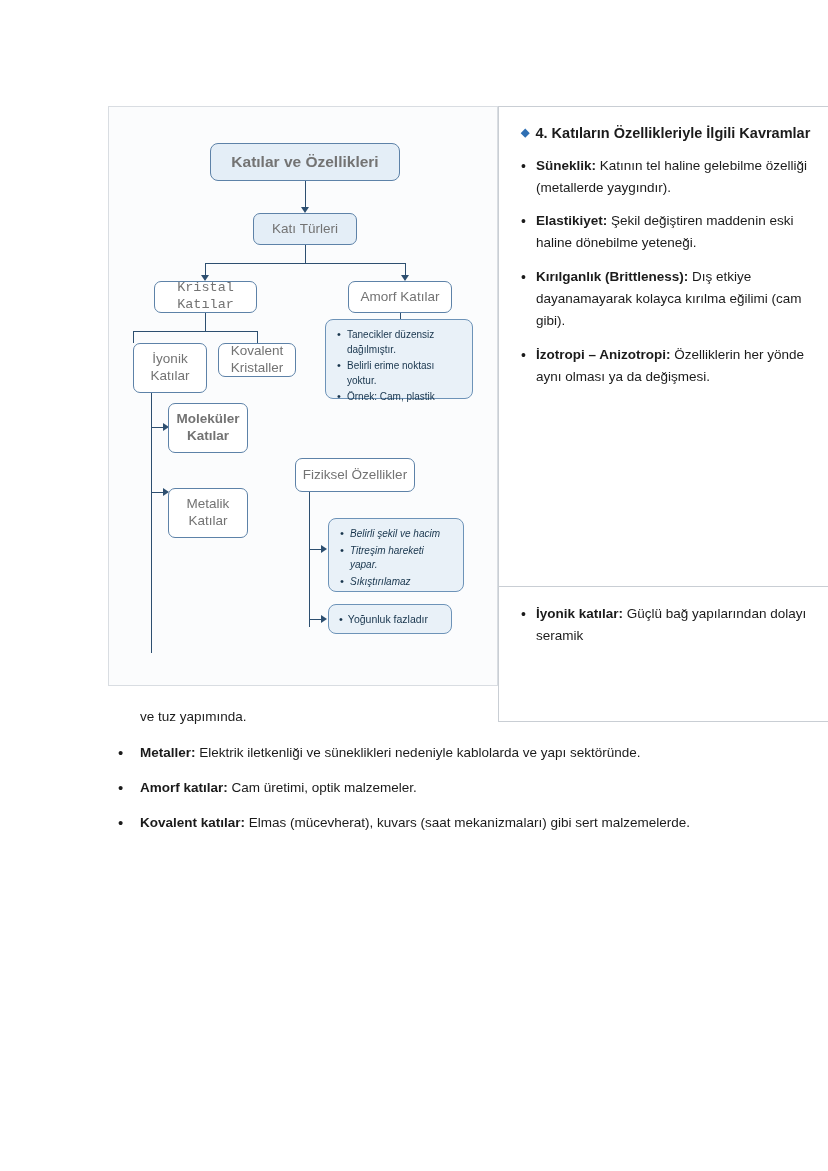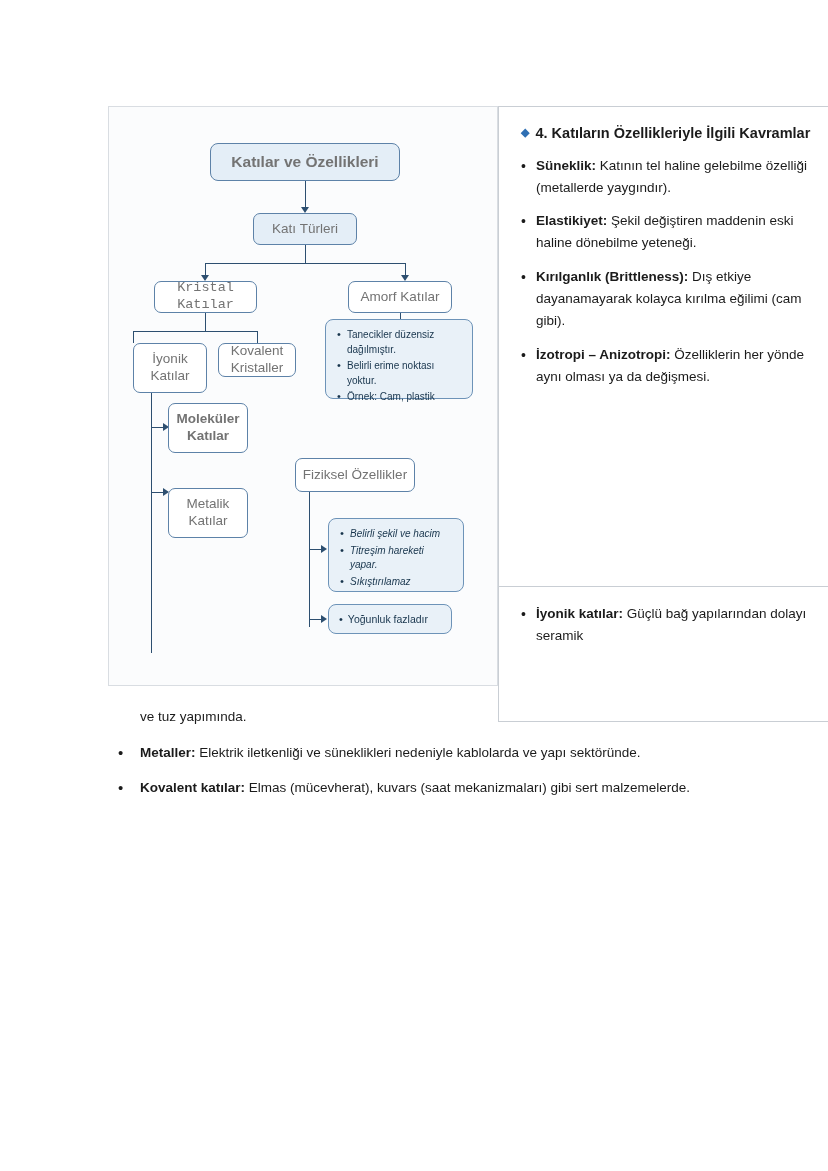--- a/index.html
+++ b/index.html
@@ -295,15 +295,18 @@
 
 </div>
 
 <div class="bottom">
   <div class="cont-line">ve tuz yapımında.</div>
 
   <div class="b-item">
     <b>Metaller:</b><span> Elektrik iletkenliği ve süneklikleri nedeniyle kablolarda ve yapı sektöründe.</span>
   </div>
   <div class="b-item">
+    <b>Amorf katılar:</b><span> Cam üretimi, optik malzemeler.</span>
+  </div>
+  <div class="b-item">
     <b>Kovalent katılar:</b><span> Elmas (mücevherat), kuvars (saat mekanizmaları) gibi sert malzemelerde.</span>
   </div>
 </div>
 
 </body></html>

